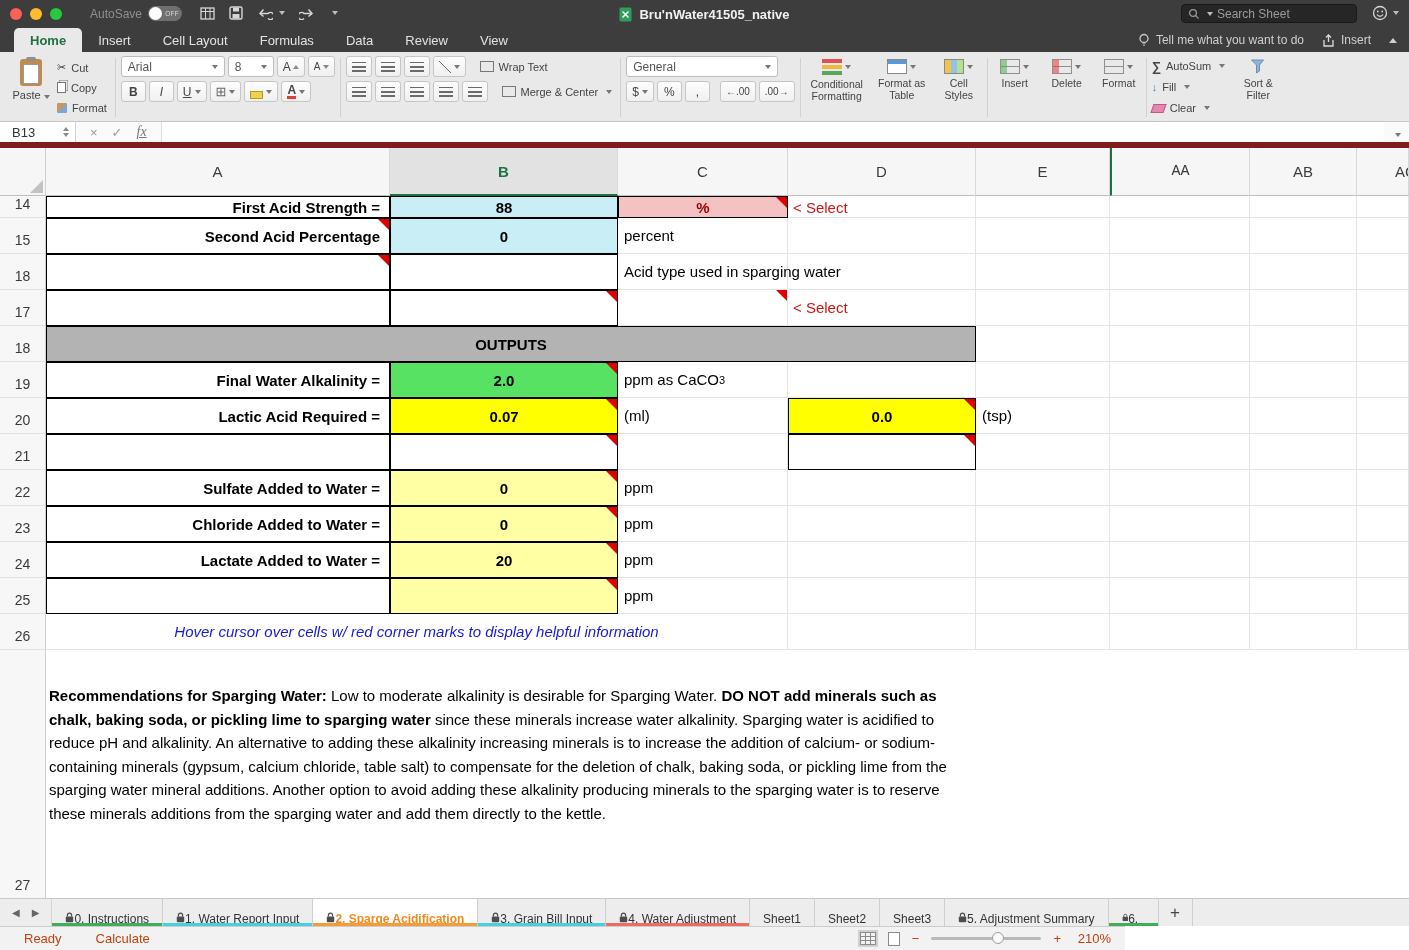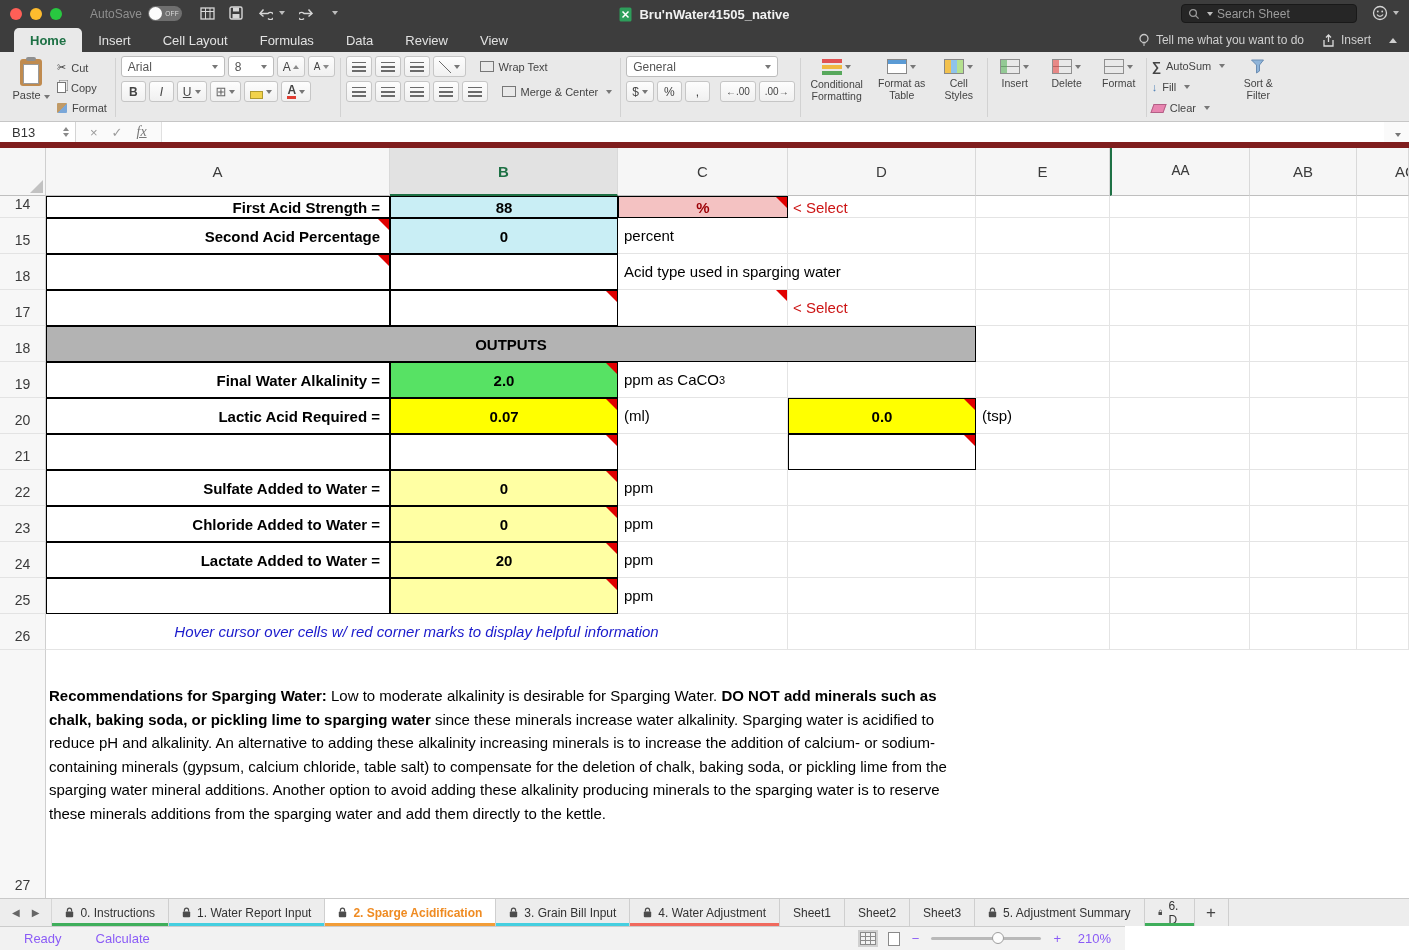--- a/index.html
+++ b/index.html
@@ -114,32 +114,32 @@
   .ttl{justify-content:center;font-weight:bold;}
   .note{font-style:italic;color:#1a1acc;justify-content:center;}
   sub{font-size:11px;}
   .reccell{display:block;border:none;}
   .rec{margin:0;padding:34px 0 0 3px;width:918px;font-size:15px;line-height:23.5px;color:#000;}
   .b{font-weight:bold;}
 
   
   .tabsbar{position:absolute;top:898px;left:0;width:1409px;height:28px;background:#ededed;border-top:1px solid #c9c9c9;display:flex;align-items:stretch;}
   .snav{display:flex;align-items:center;gap:12px;padding:0 12px;color:#666;font-size:10px;border-right:1px solid #d6d6d6;}
-  .stab{display:flex;align-items:center;gap:6px;padding:13px 13px;border-right:1px solid #cfcfcf;font-size:12px;color:#333;position:relative;}
+  .stab{display:flex;padding:13px 13px;border-right:1px solid #cfcfcf;font-size:12px;color:#333;position:relative;}
   .stab.on{background:#fff;color:#ef8b22;font-weight:bold;}
   .stab.clip{max-width:50px;overflow:hidden;}
   .st-green::after,.st-cyan::after,.st-salmon::after,.st-orange::after{content:"";position:absolute;left:0;right:0;bottom:0;height:3px;}
   .st-green::after{background:#3fae5b;}
   .st-cyan::after{background:#45cfe0;}
   .st-salmon::after{background:#f06a5e;}
   .st-orange::after{background:#f29d38;}
   .addtab{width:34px;display:flex;align-items:center;justify-content:center;font-size:17px;color:#444;border-right:1px solid #cfcfcf;}
 
   
-  .statusbar{position:absolute;top:926px;left:0;width:1125px;height:24px;background:#f2f2f2;border-top:1px solid #cccccc;display:flex;align-items:center;font-size:13px;color:#8b5cf6;}
+  .statusbar{position:absolute;top:926px;left:0;width:1125px;height:24px;background:#f2f2f2;border-top:1px solid #cccccc;display:flex;align-items:center;font-size:13px;color:#c2410c;}
   .st-left{display:flex;gap:34px;padding-left:24px;}
   .st-right{position:absolute;right:14px;display:flex;align-items:center;gap:12px;}
   .vic1{width:16px;height:13px;border:1px solid #8a8a8a;background:
      repeating-linear-gradient(to right,transparent 0 4px,#8a8a8a 4px 5px),
      repeating-linear-gradient(to bottom,transparent 0 3px,#8a8a8a 3px 4px);}
   .vic1.on{outline:2px solid #d0d0d0;}
   .vic2{width:12px;height:14px;border:1px solid #8a8a8a;background:linear-gradient(#fff,#fff);}
   .sld{width:110px;height:3px;background:#b9b9b9;border-radius:2px;position:relative;}
   .knob2{position:absolute;left:55%;top:-5px;width:12px;height:12px;border-radius:50%;background:#fdfdfd;border:1px solid #9e9e9e;}
   .zoomtxt{min-width:38px;text-align:right;}

